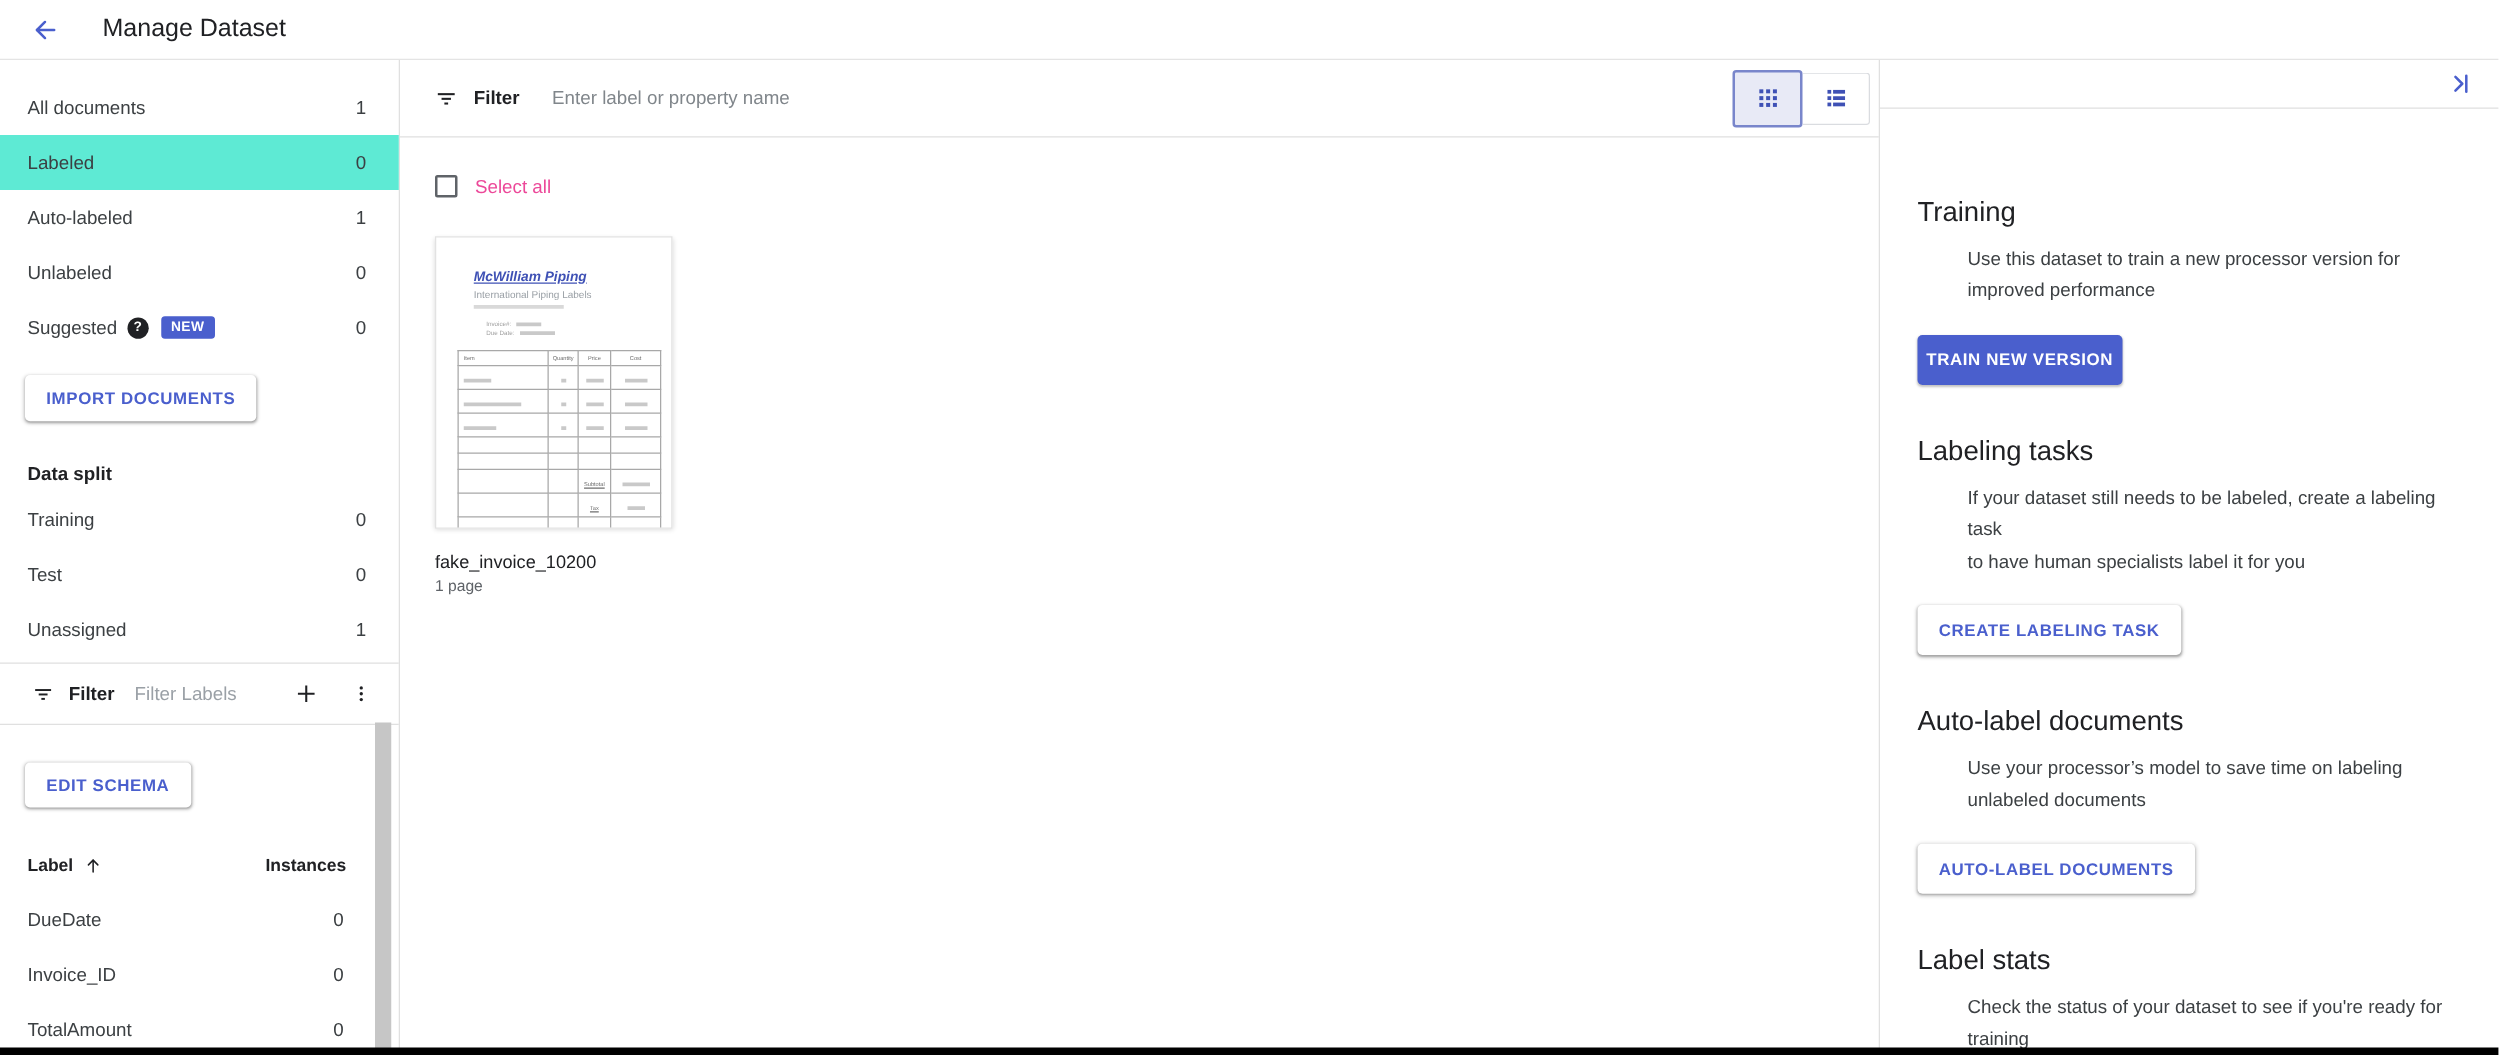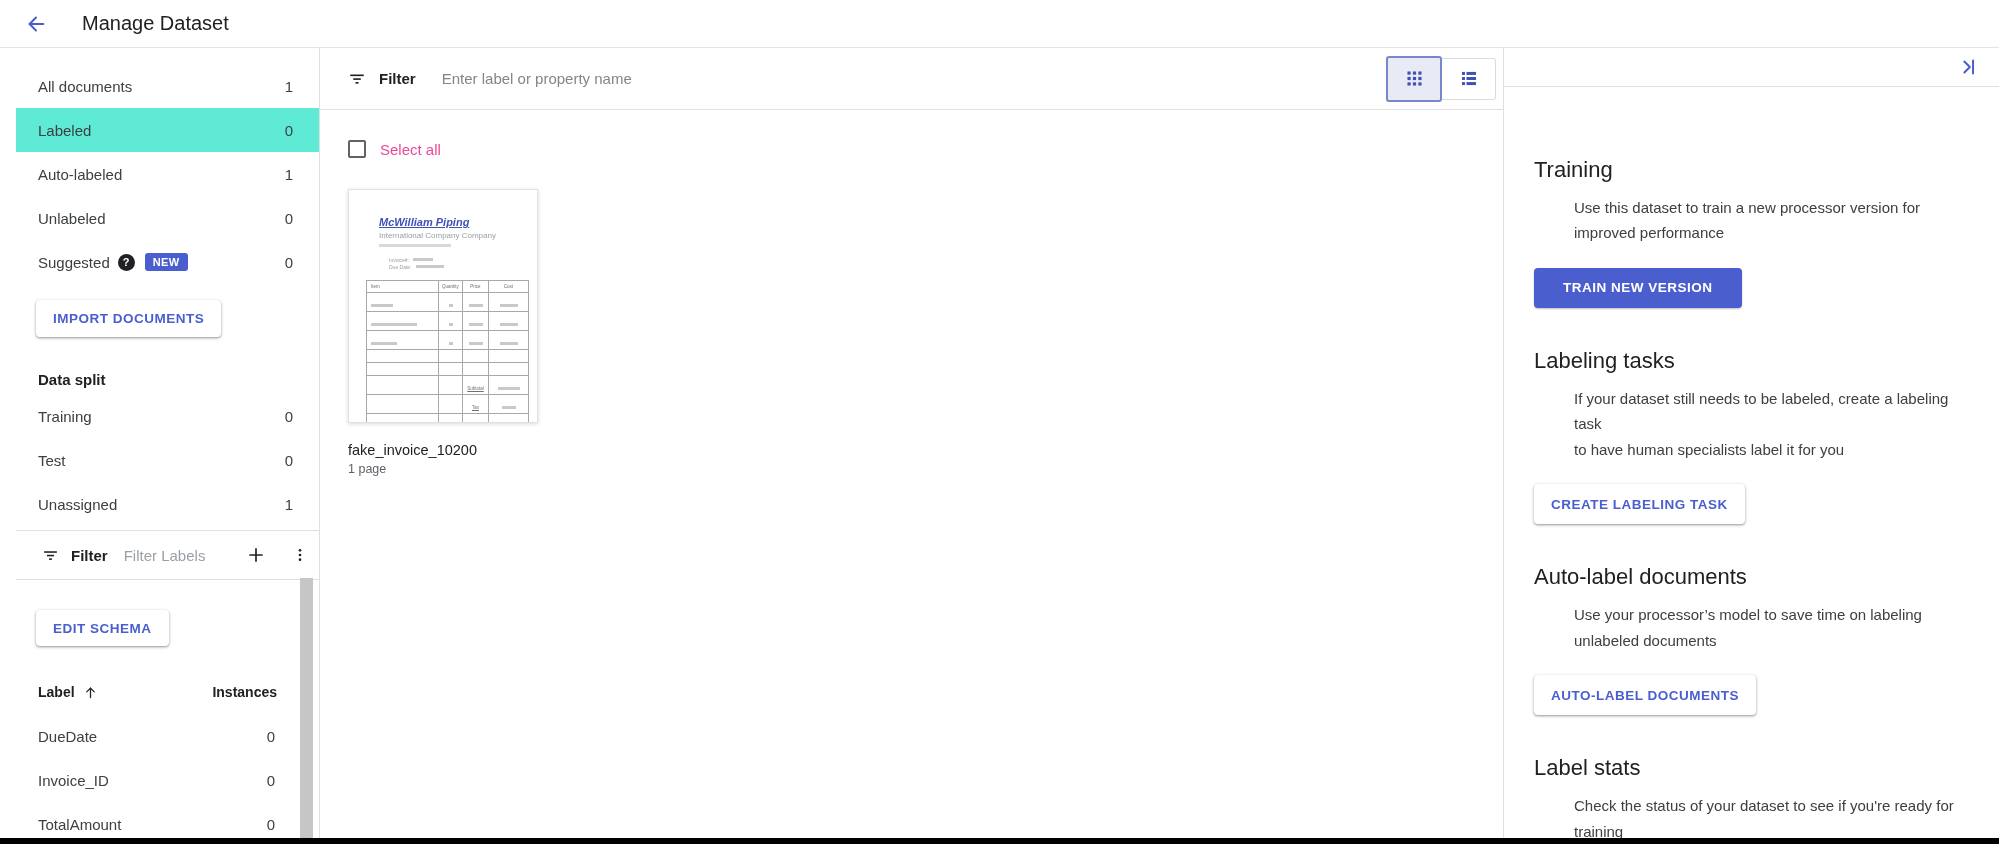--- a/index.html
+++ b/index.html
@@ -8,30 +8,30 @@
   .app { position:relative; width:1999px; height:844px; background:#fff; overflow:hidden; }
 
   
   .header { height:48px; display:flex; align-items:center; border-bottom:1px solid #e4e4e4; background:#fff; }
   .back-btn { width:40px; height:40px; margin-left:16px; display:flex; align-items:center; justify-content:center; color:#4a5fcd; cursor:pointer; background:none; border:none; }
   .page-title { margin-left:26px; font-size:20px; color:#202124; }
 
   .main { display:flex; height:796px; }
 
   
-  .sidebar { width:320px; flex-shrink:0; border-right:1px solid #e0e0e0; position:relative; background:#fff;padding-left:16px; }
+  .sidebar { width:320px; flex-shrink:0; border-right:1px solid #e0e0e0; position:relative; background:#fff; }
   .nav-rows { padding-top:16px; }
   .nav-row { height:44px; display:flex; align-items:center; padding:0 26px 0 22px; font-size:15px; color:#3c4043; cursor:pointer; }
   .nav-row .count { margin-left:auto; color:#3c4043; }
   .nav-row.selected { background:#5eead4; }
   .help-dot { width:17px; height:17px; border-radius:50%; background:#202124; color:#fff; font-size:11px; font-weight:700; display:inline-flex; align-items:center; justify-content:center; margin-left:8px; }
   .new-badge { margin-left:10px; background:#4a5fcd; color:#fff; font-size:11px; font-weight:700; letter-spacing:.4px; padding:3px 8px; border-radius:3px; }
 
   .btn-raised { display:inline-block; background:#fff; color:#4a5fcd; border:none; border-radius:4px; height:37px; padding:0 17px; font-family:inherit; font-size:13.5px; font-weight:700; letter-spacing:.5px; box-shadow:0 1px 2px rgba(0,0,0,.28), 0 1px 3px 1px rgba(0,0,0,.12); cursor:pointer; }
-  .btn-filled { display:inline-block; background:#4a5fcd; color:#fff; border:none; border-radius:4px; height:40px; padding:0 29px; font-family:inherit; font-size:13.5px; font-weight:700; letter-spacing:.5px; box-shadow:0 1px 2px rgba(0,0,0,.25); cursor:pointer; }
+  .btn-filled { display:inline-block; background:#4a5fcd; color:#fff; border:none; border-radius:4px; height:40px; padding:0 7px; font-family:inherit; font-size:13.5px; font-weight:700; letter-spacing:.5px; box-shadow:0 1px 2px rgba(0,0,0,.25); cursor:pointer; }
   .import-btn { margin:16px 0 0 20px; }
 
   .split-heading { margin:34px 0 6px 22px; font-size:15px; font-weight:700; color:#202124; }
 
   .label-filter-row { margin-top:4px; height:50px; border-top:1px solid #e0e0e0; border-bottom:1px solid #e0e0e0; display:flex; align-items:center; padding:0 18px 0 26px; }
   .filter-word { font-size:15px; font-weight:700; color:#202124; margin-left:12px; }
   .mini-input { border:none; outline:none; font-family:inherit; font-size:15px; color:#202124; margin-left:16px; width:118px; background:transparent; }
   .mini-input::placeholder { color:#9aa0a6; }
   .icon-btn { background:none; border:none; cursor:pointer; display:flex; align-items:center; justify-content:center; padding:4px; color:#202124; }
   .plus-btn { margin-left:auto; }
@@ -258,21 +258,21 @@
 
       <div class="content">
         <div class="select-all">
           <span class="checkbox"></span>
           <span class="select-all-label">Select all</span>
         </div>
 
         <div class="doc-card">
           <div class="thumb">
             <div class="inv-title">McWilliam Piping</div>
-            <div class="inv-sub">International Company Company</div>
+            <div class="inv-sub">International Piping Labels</div>
             <div class="inv-line"></div>
             <div class="inv-meta">
               <div class="inv-meta-row">
                   <span>Invoice#:</span>
                   <span class="bar" style="width:20px;"></span>
                 </div>
               <div class="inv-meta-row">
                   <span>Due Date:</span>
                   <span class="bar" style="width:28px;"></span>
                 </div>

